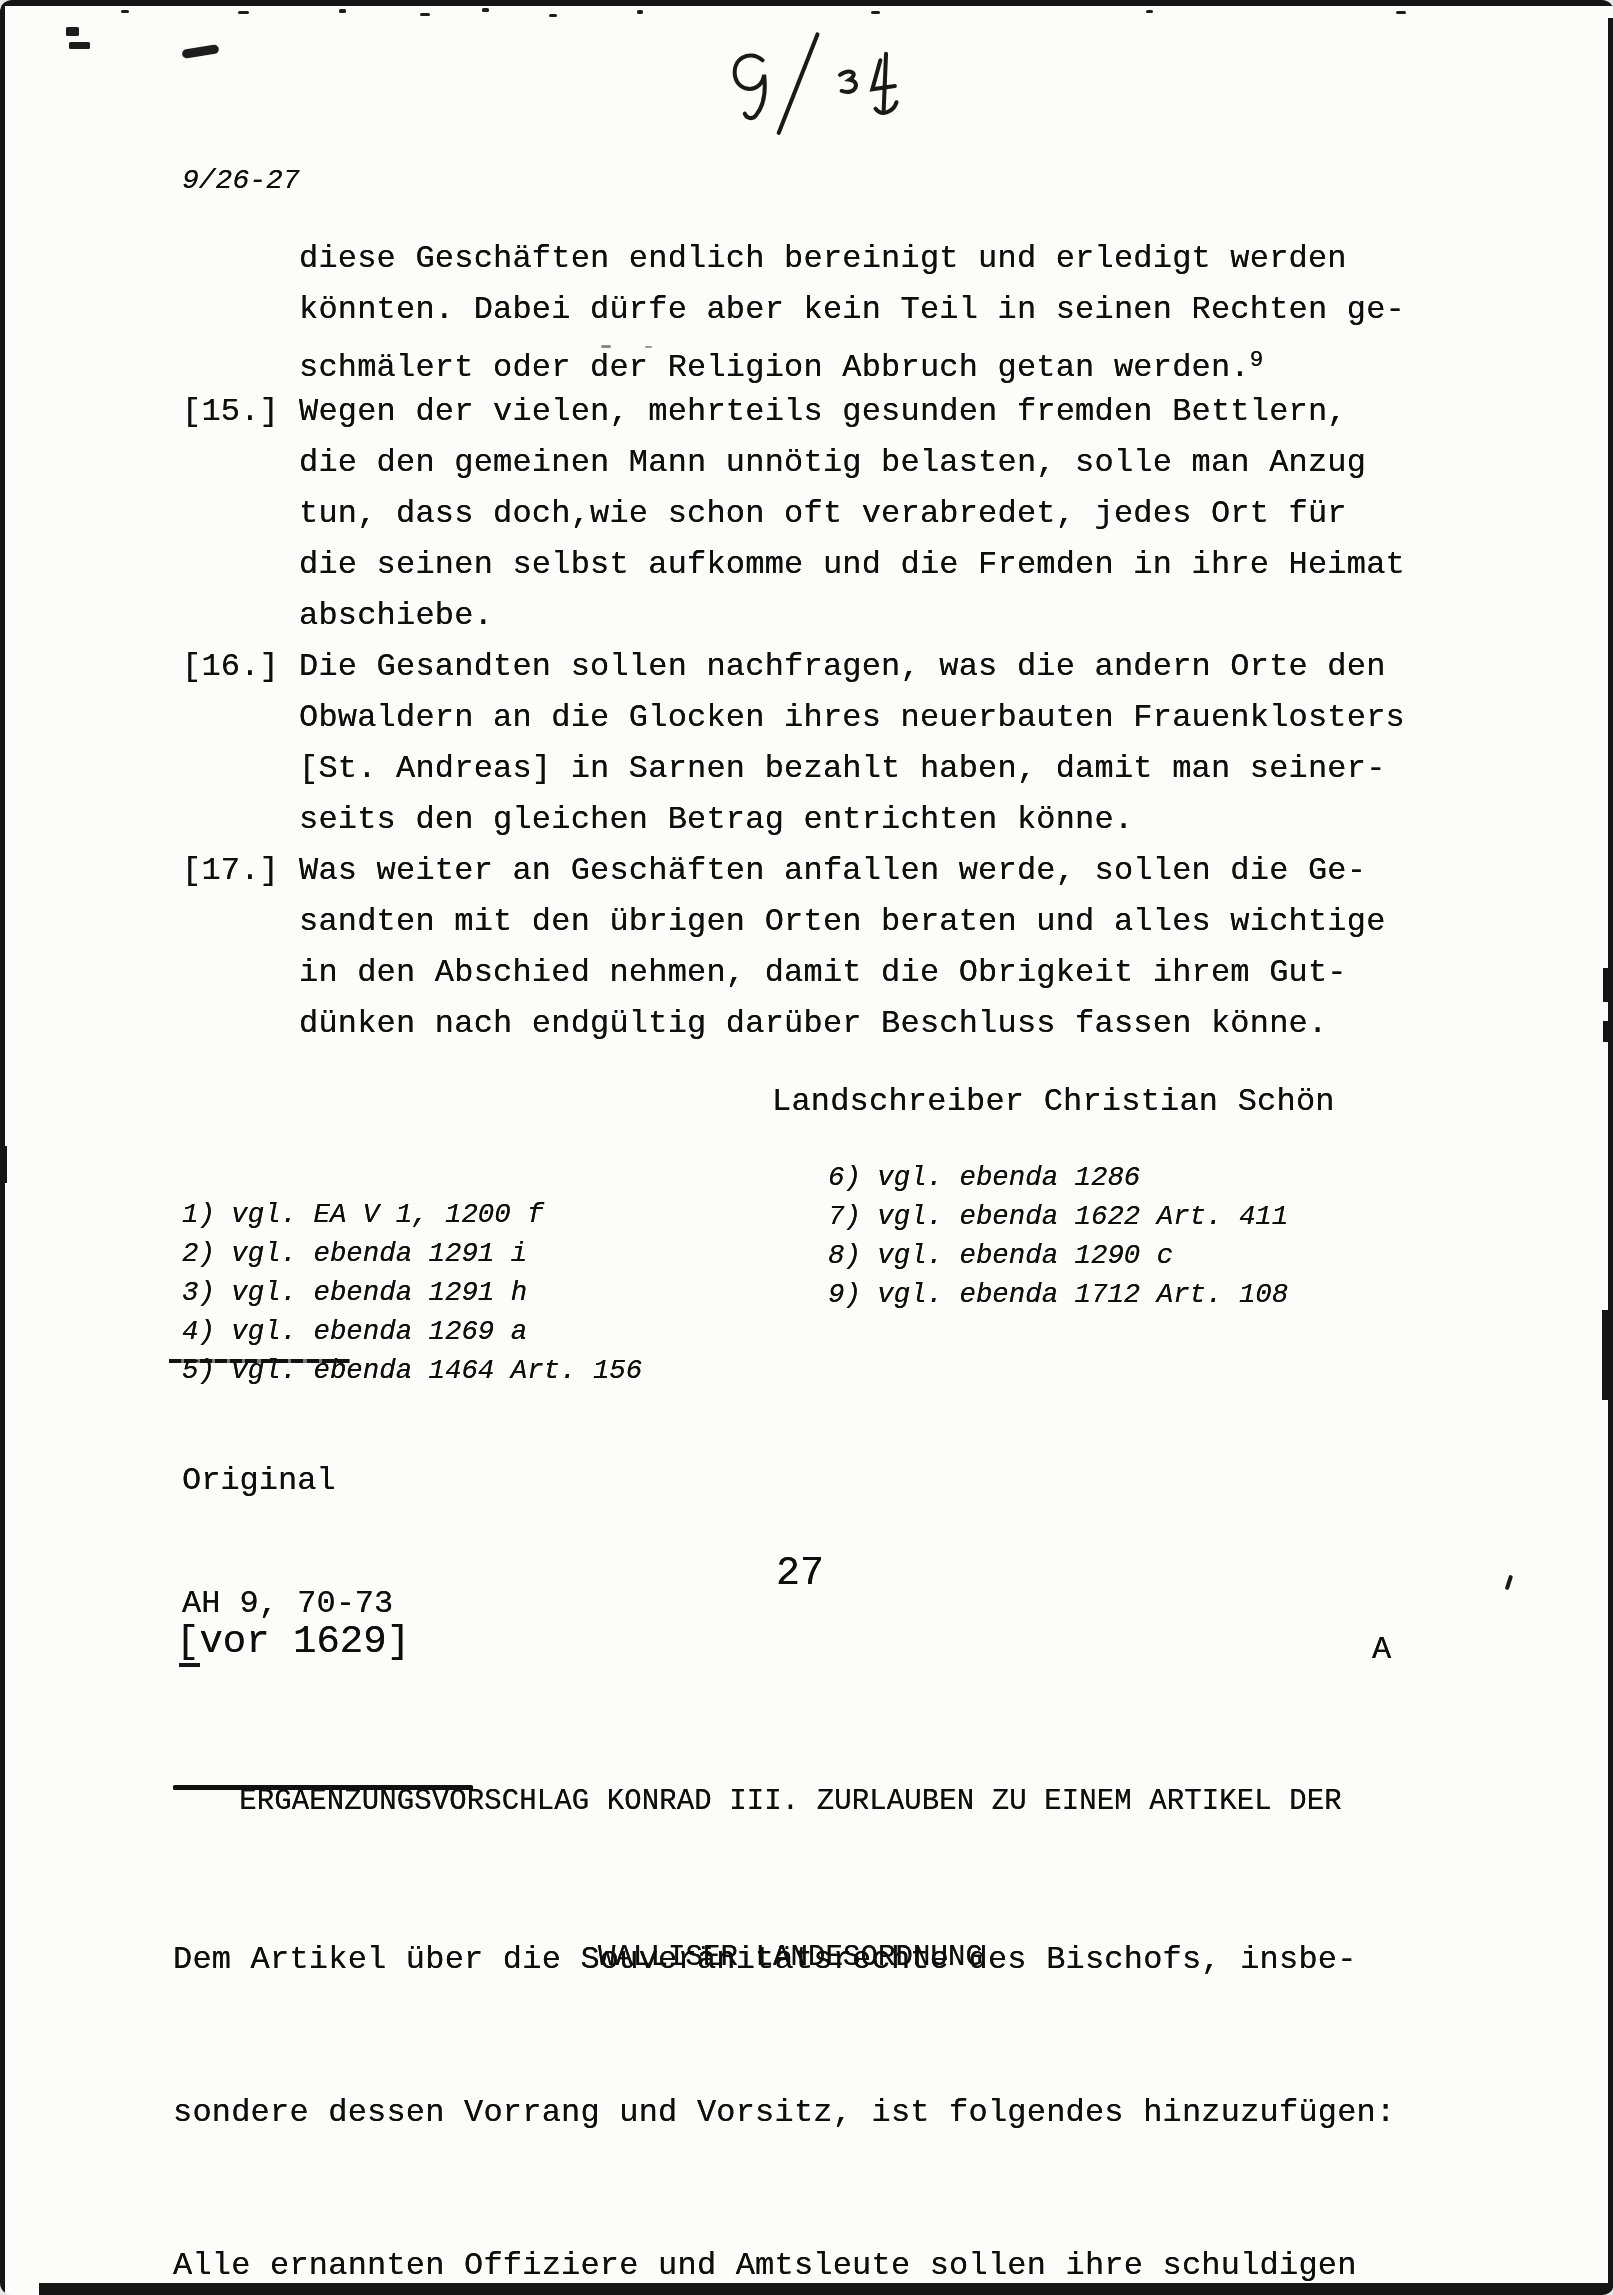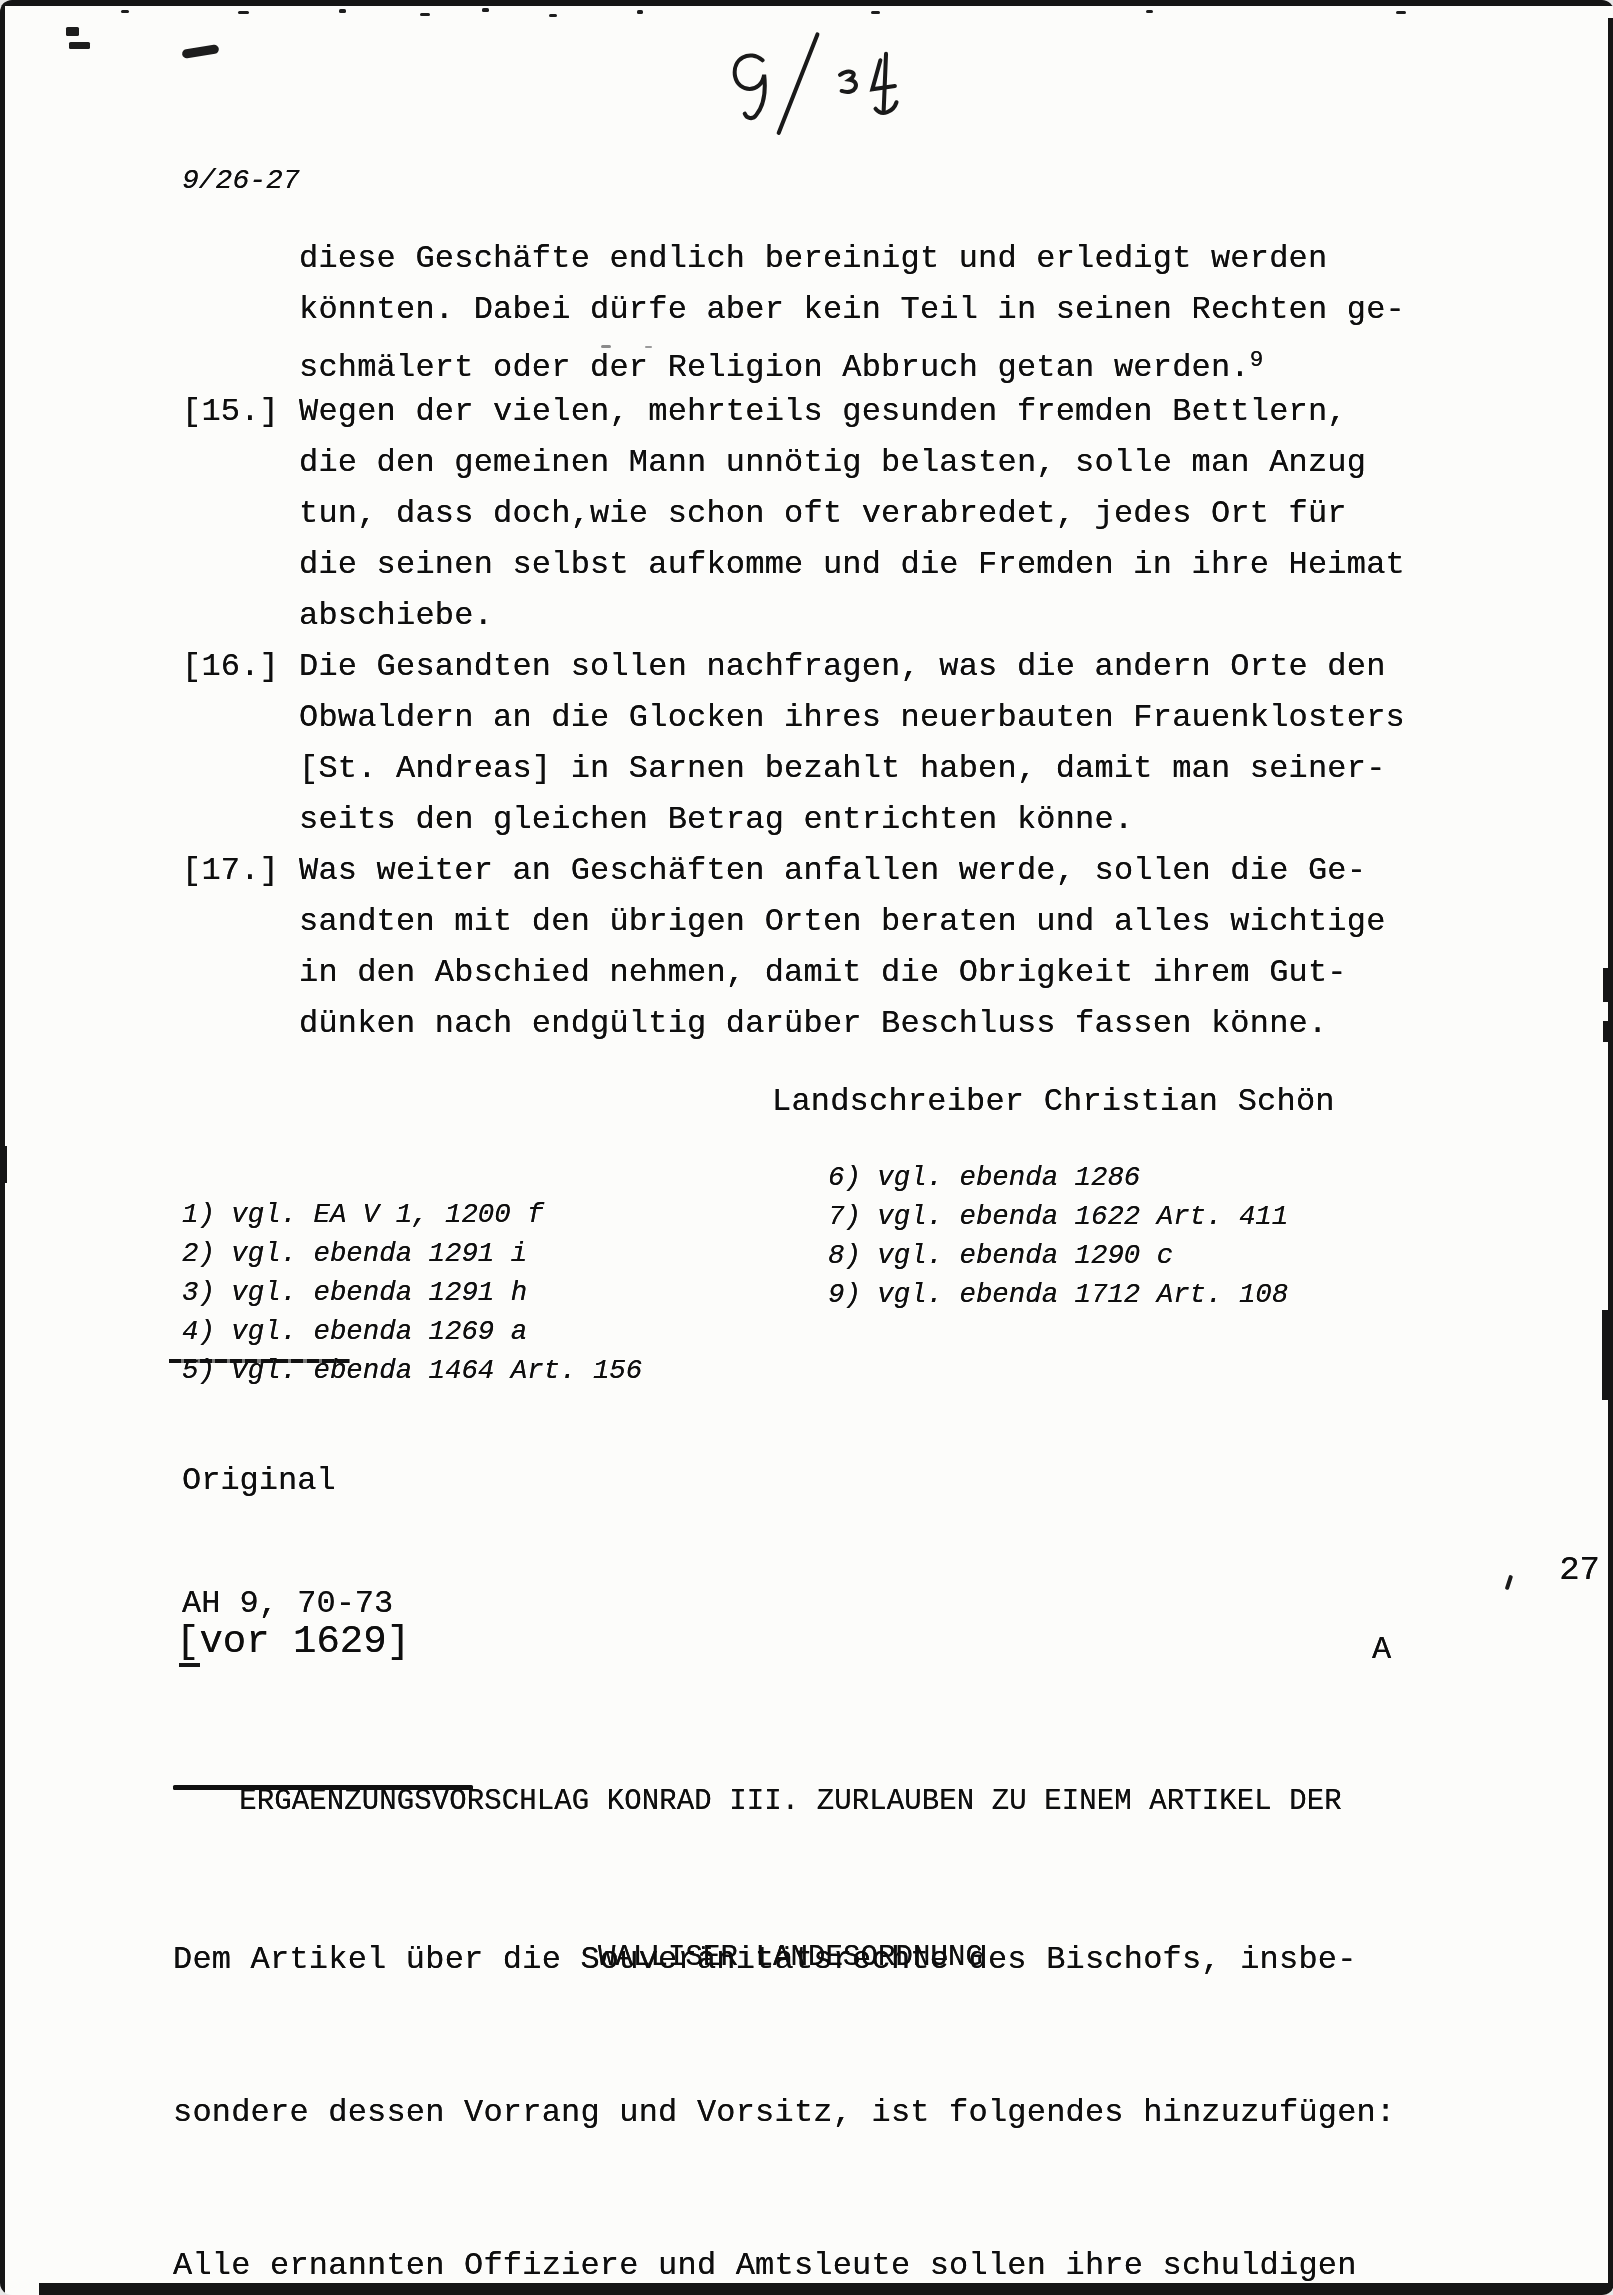--- a/index.html
+++ b/index.html
@@ -22,21 +22,21 @@
   .txt{ display:inline-block; margin-left:117px; white-space:pre; }
   .fnref{ font-size:22.6px; vertical-align:9.7px; letter-spacing:0; }
   #signature{ position:absolute; left:772px; top:1083px; font-size:32px; white-space:pre; letter-spacing:0.2px; }
   .fncol{ position:absolute; top:1160px; font-size:27.4px; font-style:italic; letter-spacing:0; }
   #fnleft{ left:182px;margin-top:37px; }
   #fnright{ left:828px; }
   .fnrow{ height:39px; line-height:36px; white-space:pre; }
   #separator{ position:absolute; left:169px; top:1359px; width:181px; height:4px;
     background:repeating-linear-gradient(90deg,#111 0 12px,rgba(17,17,17,0.55) 12px 15.3px); }
   #source{ position:absolute; left:182px; top:1378px; font-size:32px; line-height:41px; white-space:pre; }
-  #docnum{ position:absolute; left:0; top:1551px; width:1600px; text-align:right; font-size:34px; }
+  #docnum{ position:absolute; left:0; top:1551px; width:1600px; text-align:center; font-size:40px; }
   #dateline{ position:absolute; left:176px; top:1620px; font-size:39px; white-space:pre; }
   #cornerA{ position:absolute; left:1372px; top:1631px; font-size:32px; }
   #title{ position:absolute; left:137px; top:1672px; width:1307px; text-align:center;
     font-size:29px; line-height:52px; letter-spacing:0.1px; white-space:pre; }
   #overline-e{ position:absolute; left:179px; top:1663px; width:21px; height:4px; background:#161616; }
   #title-underline{ position:absolute; left:173px; top:1785px; width:300px; height:4.8px; background:#101010; border-radius:1.6px; }
   #bodytext{ position:absolute; left:173px; top:1832px; font-size:32px; line-height:51px; letter-spacing:0.2px; white-space:pre; }
   #handwriting{ position:absolute; left:722px; top:28px; }
   #apostrophe{ position:absolute; left:1507px; top:1575px; width:4px; height:14.5px; background:#1a1a1a; transform:rotate(18deg); border-radius:1.6px; }
   .sr{ position:absolute; font-size:0; line-height:0; color:transparent; }
@@ -82,21 +82,21 @@
         <path d="M 196 40 L 186 76 L 214 72"></path>
         <path d="M 203 32 L 200 104"></path>
         <path d="M 190 100 C 198 110 212 104 216 92"></path>
       </g>
     </svg>
   </div>
 
   <div id="pageref" class="mono">9/26-27</div>
 
   <div id="mainrows" class="mono">
-    <div class="trow"><span class="lbl"></span><span class="txt">diese Geschäfte endlich bereinigt und erledigt werden</span></div>
+    <div class="trow"><span class="lbl"></span><span class="txt">diese Geschäften endlich bereinigt und erledigt werden</span></div>
     <div class="trow"><span class="lbl"></span><span class="txt">könnten. Dabei dürfe aber kein Teil in seinen Rechten ge-</span></div>
     <div class="trow"><span class="lbl"></span><span class="txt">schmälert oder der Religion Abbruch getan werden.</span><sup class="fnref">9</sup></div>
     <div class="trow"><span class="lbl">[15.]</span><span class="txt">Wegen der vielen, mehrteils gesunden fremden Bettlern,</span></div>
     <div class="trow"><span class="lbl"></span><span class="txt">die den gemeinen Mann unnötig belasten, solle man Anzug</span></div>
     <div class="trow"><span class="lbl"></span><span class="txt">tun, dass doch,wie schon oft verabredet, jedes Ort für</span></div>
     <div class="trow"><span class="lbl"></span><span class="txt">die seinen selbst aufkomme und die Fremden in ihre Heimat</span></div>
     <div class="trow"><span class="lbl"></span><span class="txt">abschiebe.</span></div>
     <div class="trow"><span class="lbl">[16.]</span><span class="txt">Die Gesandten sollen nachfragen, was die andern Orte den</span></div>
     <div class="trow"><span class="lbl"></span><span class="txt">Obwaldern an die Glocken ihres neuerbauten Frauenklosters</span></div>
     <div class="trow"><span class="lbl"></span><span class="txt">[St. Andreas] in Sarnen bezahlt haben, damit man seiner-</span></div>

